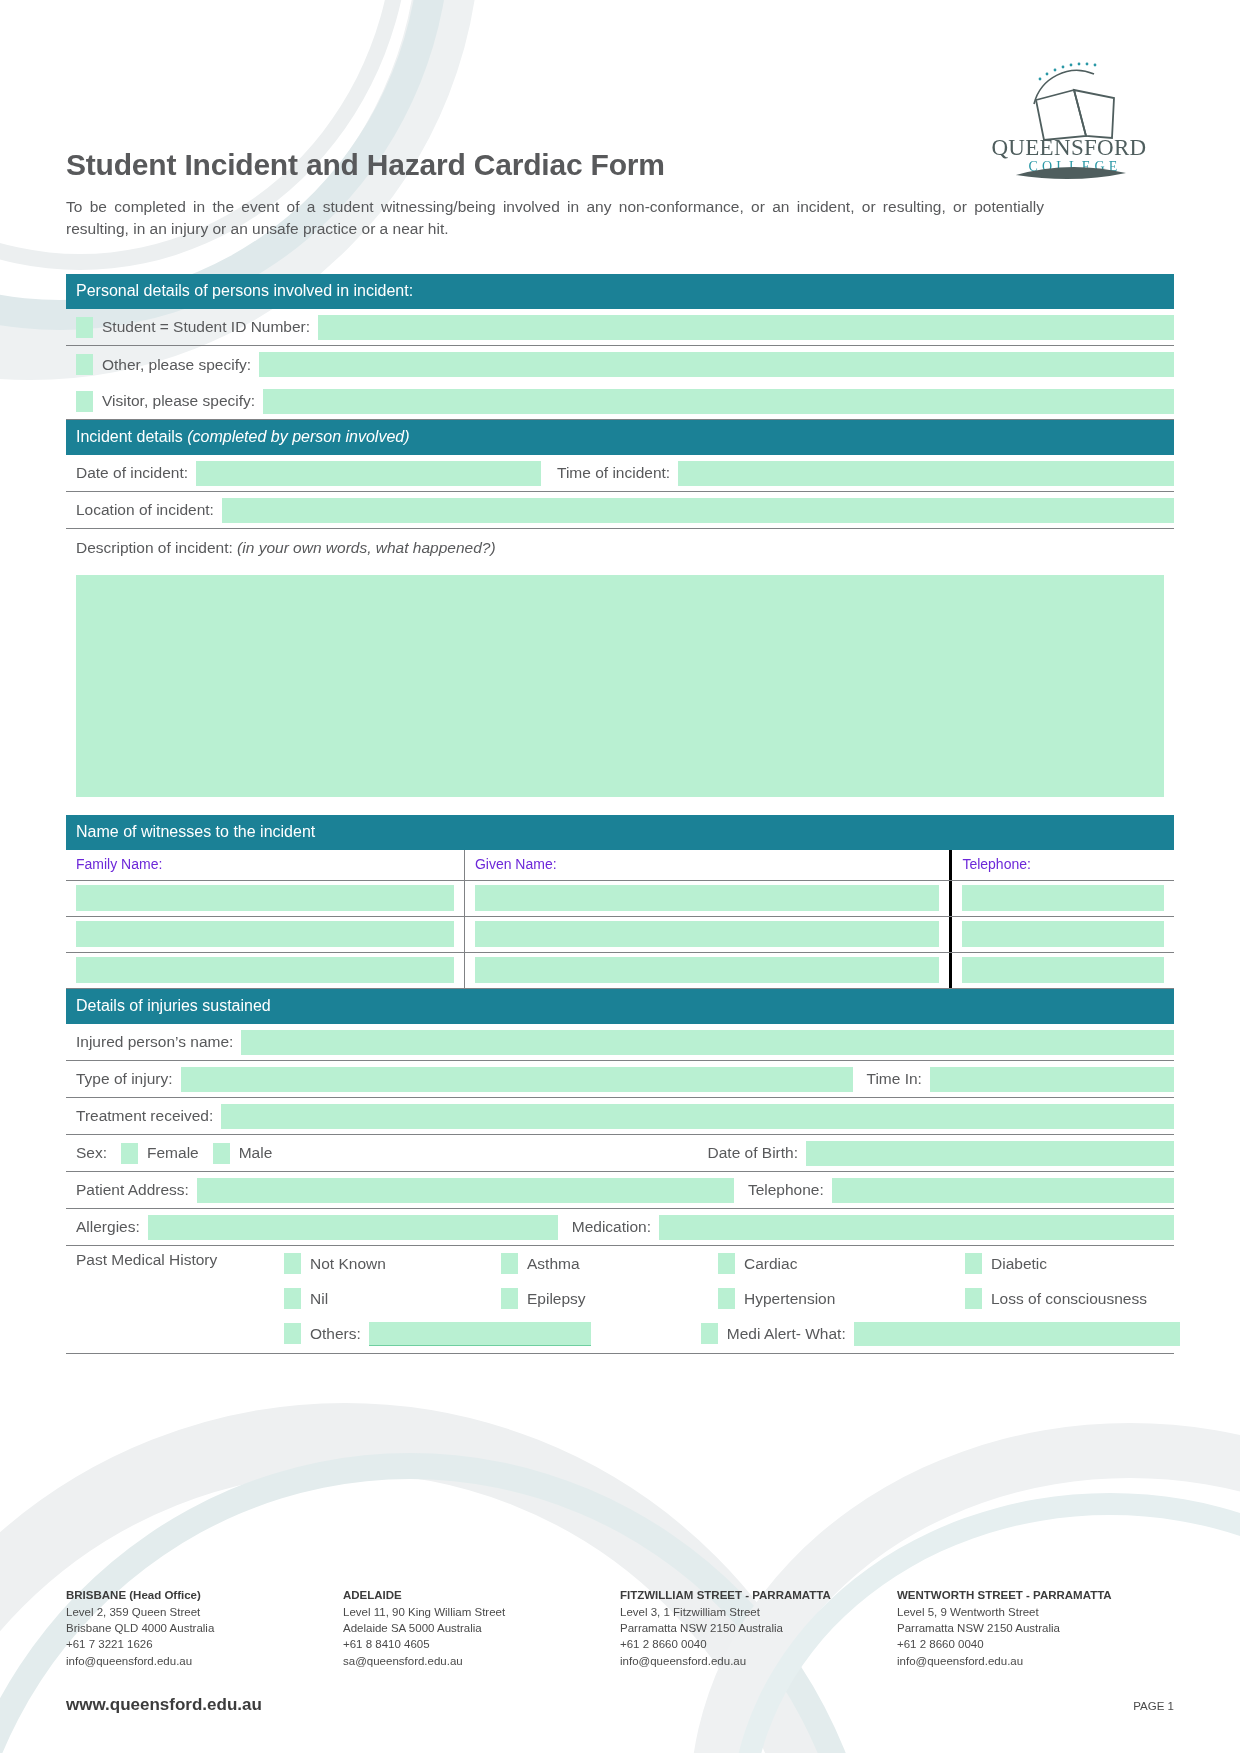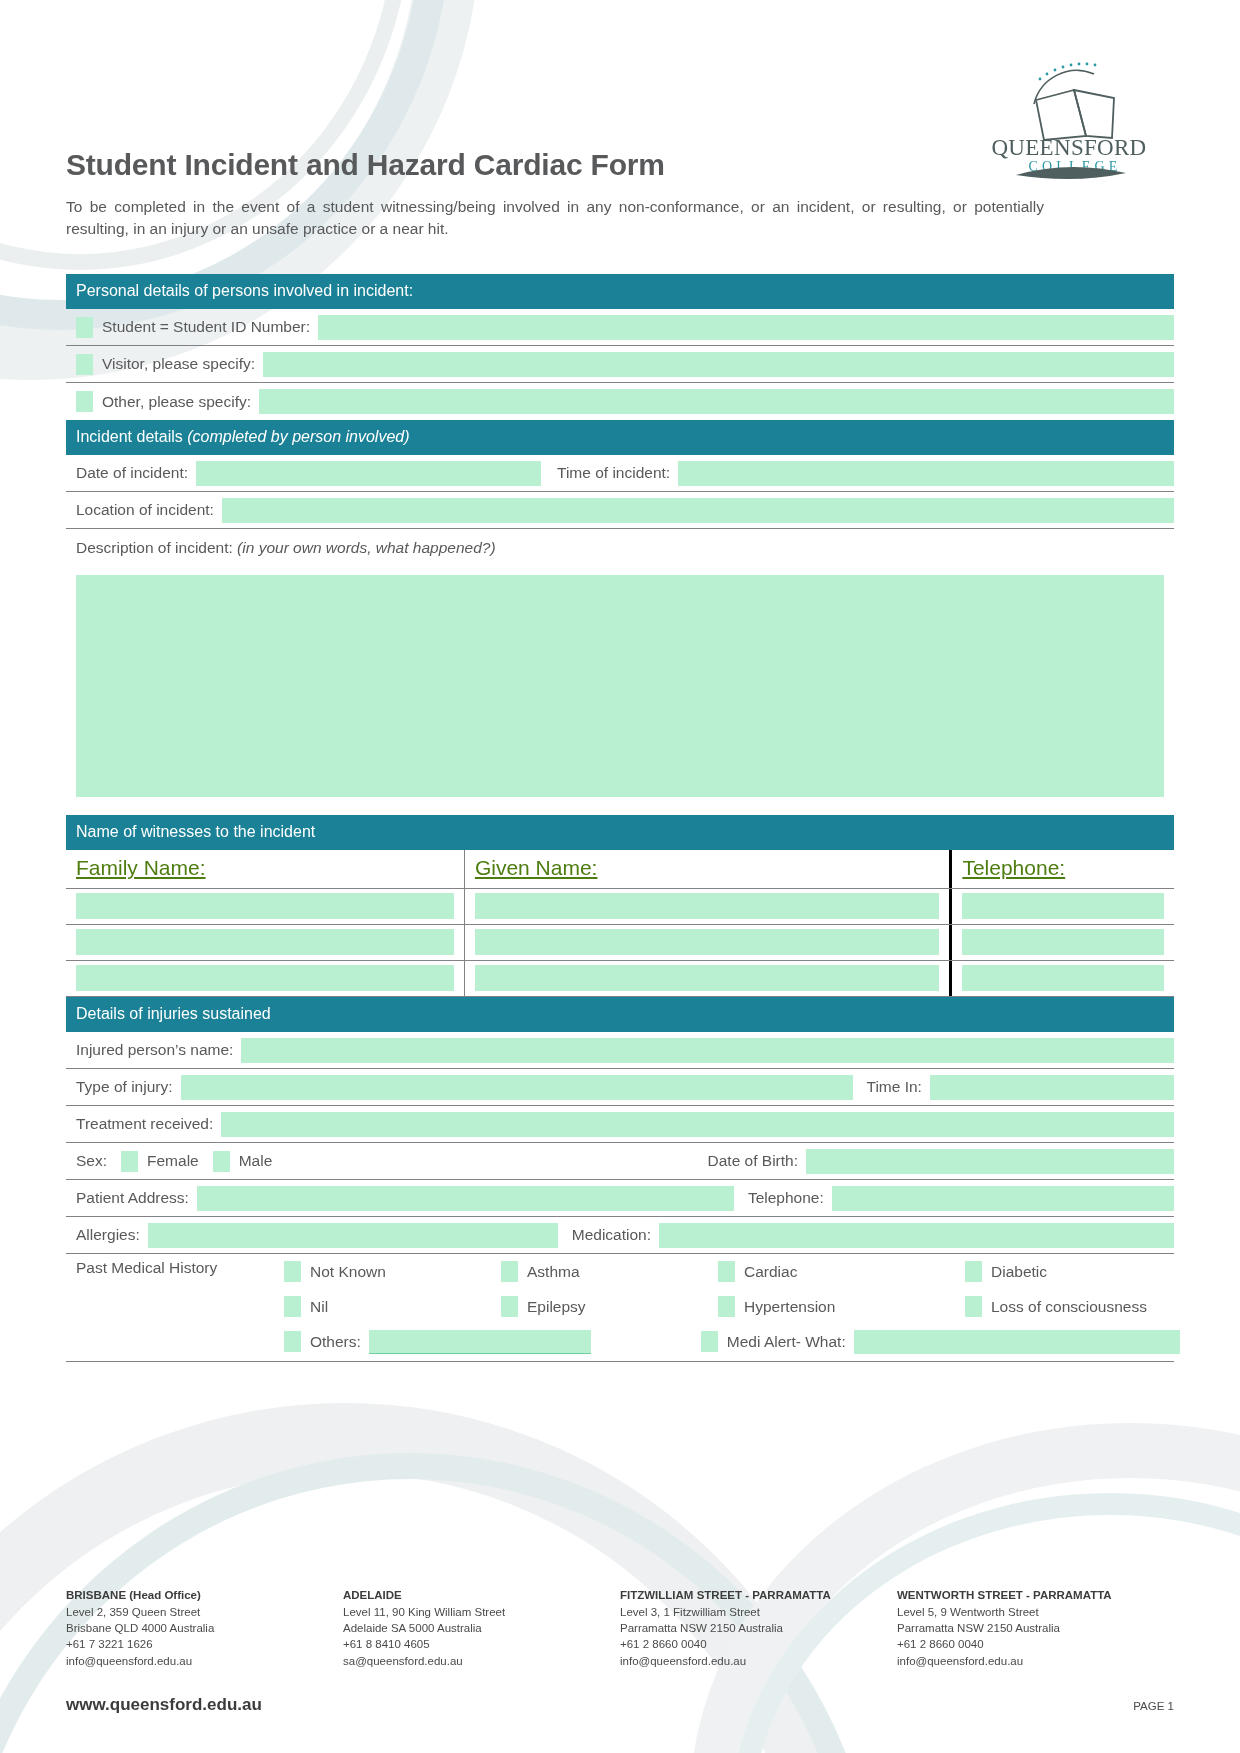--- a/index.html
+++ b/index.html
@@ -140,24 +140,23 @@
     height: 222px;
     margin: 9px 10px 0 10px;
   }
 
   
   .wit-head {
     display: flex;
     border-bottom: 1px solid #808285;
   }
   .wit-head > div {
-    font-size: 21px;
-    color: #4d7c0f;
+    font-size: 14px;
+    color: #6d28d9;
     padding: 6px 0 8px 10px;
-    text-decoration: underline;
   }
   .wit-row {
     display: flex;
     border-bottom: 1px solid #808285;
   }
   .wit-row:last-child { border-bottom: 1px solid #808285; }
   .wit-row > div {
     padding: 4px 10px 5px 10px;
   }
   .wit-row .fill { height: 26px; }
@@ -308,29 +307,29 @@
   <div class="form-wrap">
 
     <div class="section-bar">Personal details of persons involved in incident:</div>
 
     <div class="row">
       <span class="chk"></span>
       <span class="lbl">Student = Student ID Number:</span>
       <span class="fill"></span>
     </div>
 
-    <div class="row">
-      <span class="chk"></span>
-      <span class="lbl">Visitor, please specify:</span>
-      <span class="fill"></span>
-    </div>
-
     <div class="row noborder">
       <span class="chk"></span>
       <span class="lbl">Other, please specify:</span>
+      <span class="fill"></span>
+    </div>
+
+    <div class="row">
+      <span class="chk"></span>
+      <span class="lbl">Visitor, please specify:</span>
       <span class="fill"></span>
     </div>
 
     <div class="section-bar">
       <span>Incident details </span><em>(completed by person involved)</em>
     </div>
 
     <div class="row">
       <span class="lbl">Date of incident:</span>
       <span class="fill" style="flex:0 0 345px"></span>

